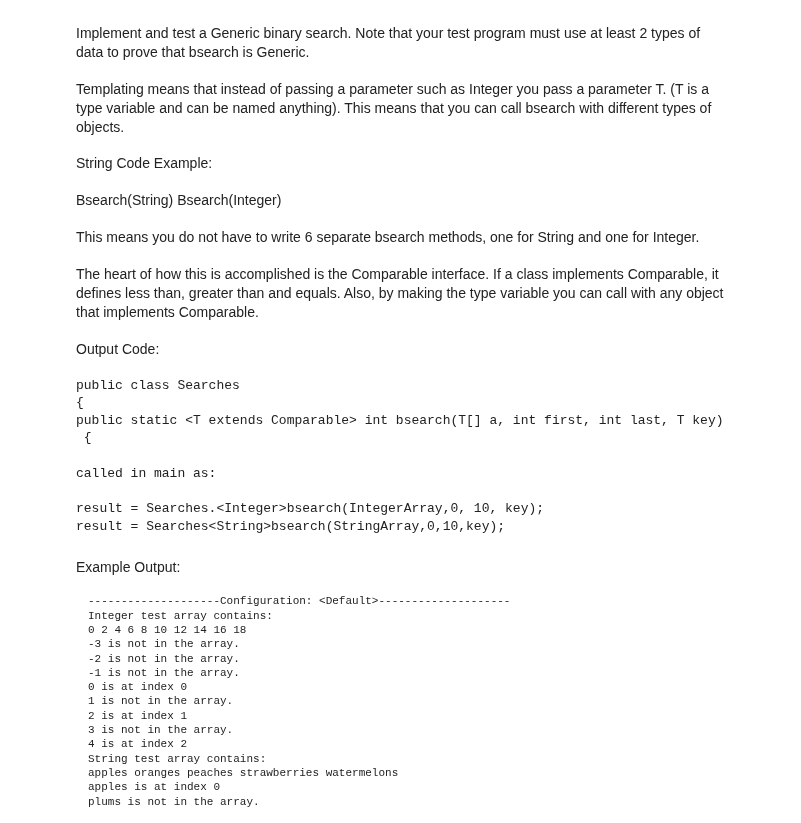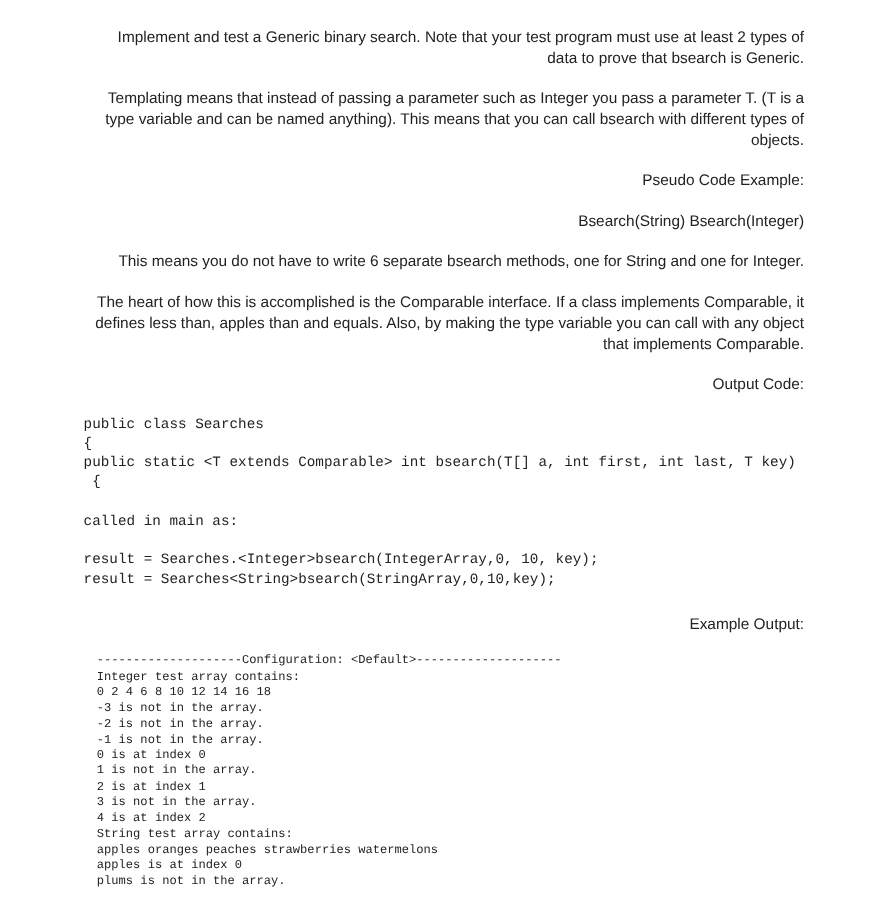--- a/index.html
+++ b/index.html
@@ -8,21 +8,20 @@
       color: #222;
       background: #fff;
       margin: 0;
       padding: 24px 0 40px 76px;
       max-width: 801px;
       box-sizing: border-box;
     }
     .para {
       margin: 0 70px 18px 0;
       line-height: 1.35;
-      text-align: right;
     }
     .code {
       font-family: "Courier New", Courier, monospace;
       font-size: 13px;
       white-space: pre;
       margin: 0 0 18px 0;
       line-height: 1.35;
     }
     .output {
       font-family: "Courier New", Courier, monospace;
@@ -33,27 +32,27 @@
     }
     .spacer-sm { height: 4px; }
   </style>
 </head>
 <body>
 
 <p class="para">Implement and test a Generic binary search.  Note that your test program must use at least 2 types of data to prove that bsearch is Generic.</p>
 
 <p class="para">Templating means that instead of passing a parameter such as Integer you pass a parameter T. (T is a type variable and can be named anything).  This means that you can call bsearch with different types of objects.</p>
 
-<p class="para">Pseudo Code Example:</p>
+<p class="para">String Code Example:</p>
 
 <p class="para">Bsearch(String)  Bsearch(Integer)</p>
 
 <p class="para">This means you do not have to write 6 separate bsearch methods, one for String and one for Integer.</p>
 
-<p class="para">The heart of how this  is accomplished is the Comparable interface.  If a class implements Comparable, it defines less than, apples than and equals. Also, by making the type variable you can call with any object that implements Comparable.</p>
+<p class="para">The heart of how this  is accomplished is the Comparable interface.  If a class implements Comparable, it defines less than, greater than and equals. Also, by making the type variable you can call with any object that implements Comparable.</p>
 
 <p class="para">Output Code:</p>
 
 <div class="code">public class Searches
 {
 public static &lt;T extends Comparable&gt; int bsearch(T[] a, int first, int last, T key)
  {</div>
 
 <div class="code">called in main as:</div>
 

